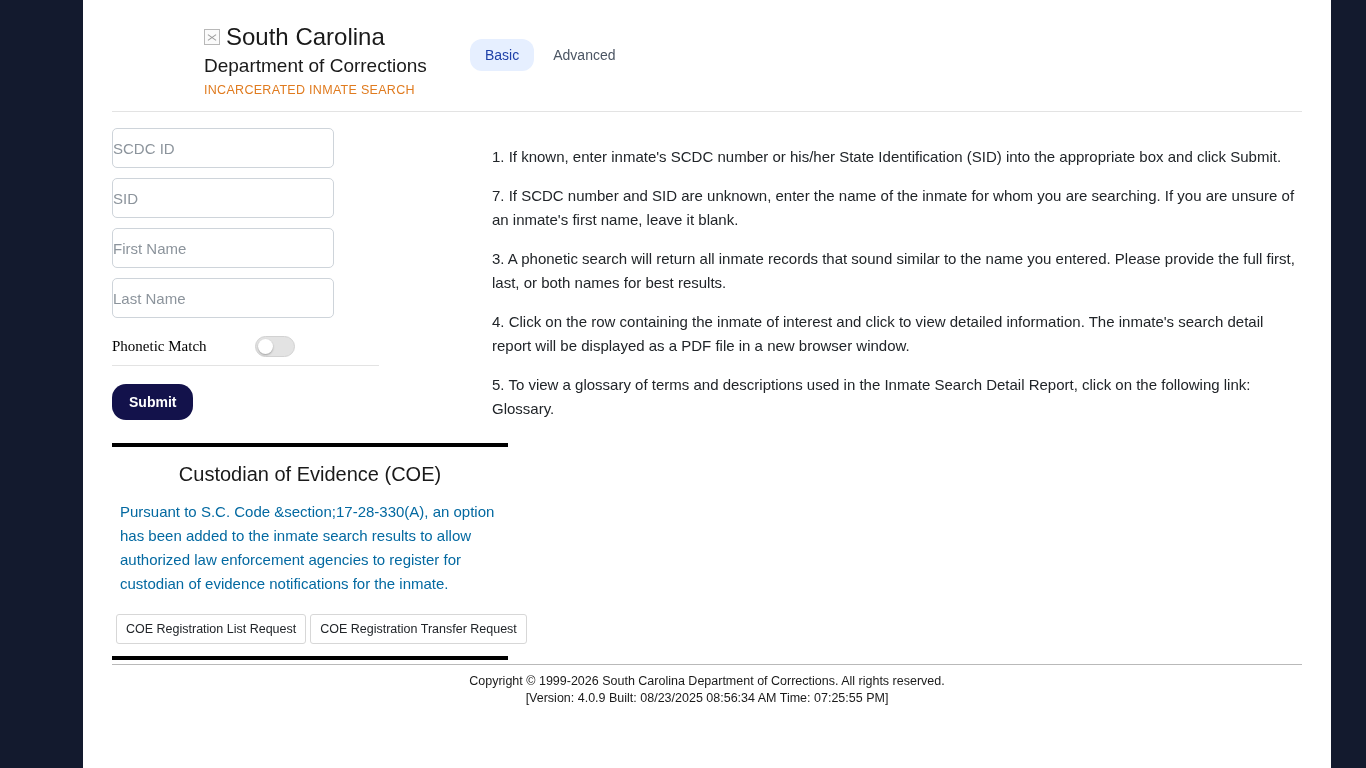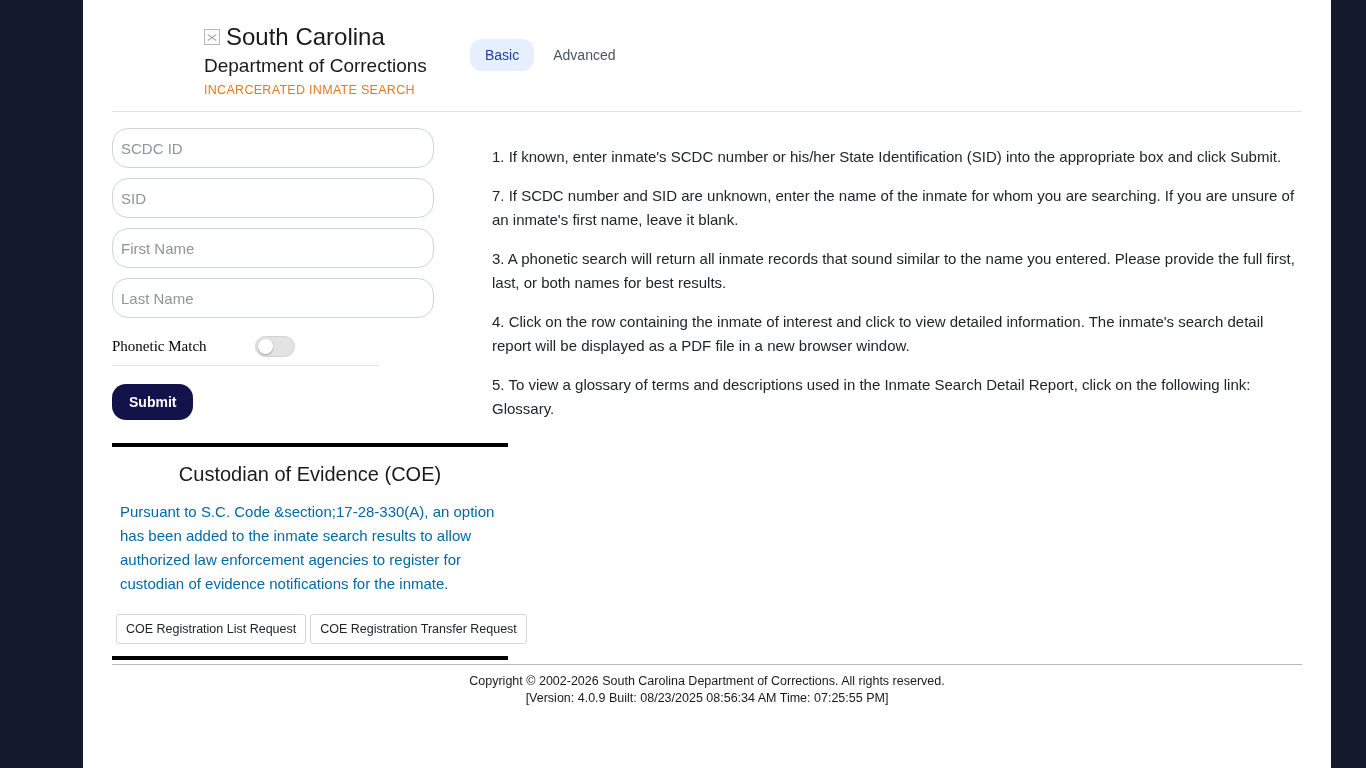--- a/index.html
+++ b/index.html
@@ -131,25 +131,25 @@
   .main {
     position: relative;
     display: flex;
     padding-top: 16px;
   }
   .form-col {
     width: 270px;
     flex: none;
   }
   .field {
-    width: 322px;
+    width: 222px;
     height: 40px;
     border: 1px solid #ced4da;
-    border-radius: 16px;
-    padding: 6px 8px;
+    border-radius: 5px;
+    padding: 6px 0;
     font-size: 15px;
     color: #212529;
     margin-bottom: 10px;
     background: #fff;
     font-family: "Liberation Sans", sans-serif;
     display: block;
   }
   .field::placeholder { color: #8c949c; }
 
   .toggle-row {
@@ -320,19 +320,19 @@
       <div class="coe">
         <div class="coe-title">Custodian of Evidence (COE)</div>
         <div class="coe-text">Pursuant to S.C. Code &amp;section;17-28-330(A), an option has been added to the inmate search results to allow authorized law enforcement agencies to register for custodian of evidence notifications for the inmate.</div>
         <div class="coe-buttons">
           <button class="coe-btn">COE Registration List Request</button>
           <button class="coe-btn">COE Registration Transfer Request</button>
         </div>
       </div>
 
       <div class="footer">
-        <div class="footer-line">Copyright © 2002-2026 South Carolina Department of Corrections. All rights reserved.</div>
+        <div class="footer-line">Copyright © 1999-2026 South Carolina Department of Corrections. All rights reserved.</div>
         <div class="footer-line">[Version: 4.0.9 Built: 08/23/2025 08:56:34 AM Time: 07:25:55 PM]</div>
       </div>
 
     </div>
   </div>
 </div>
 
 </body></html>

